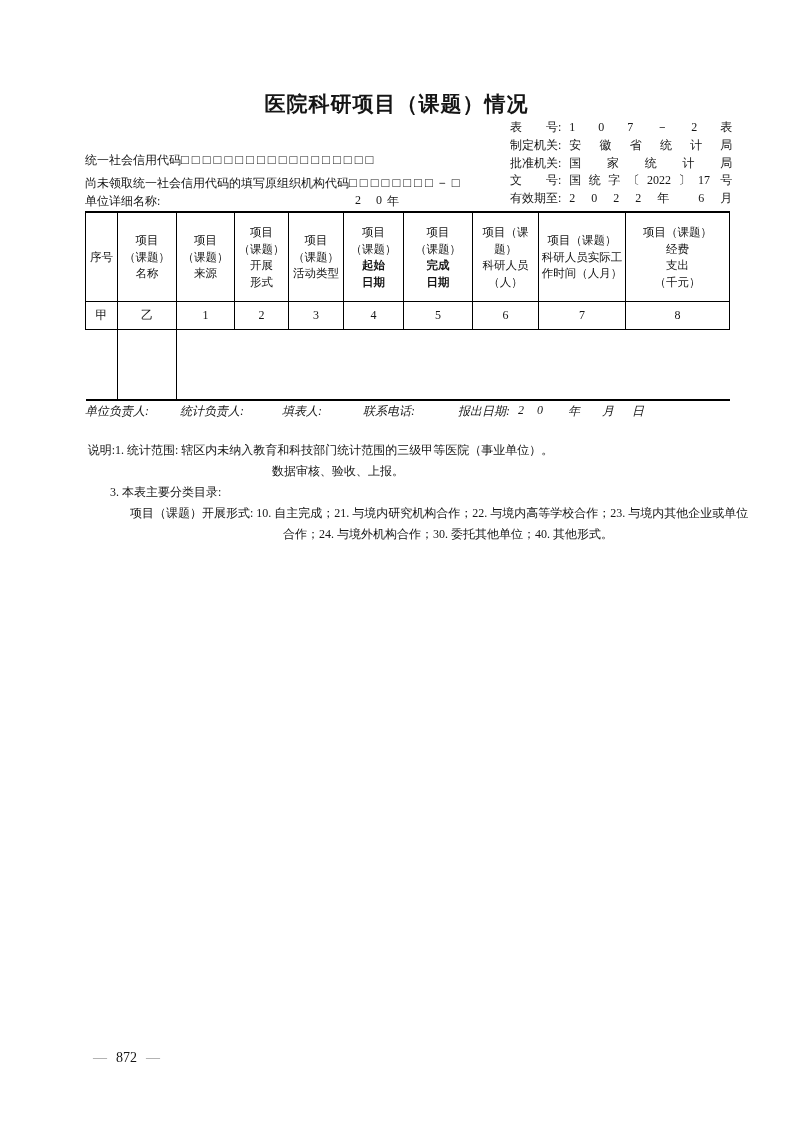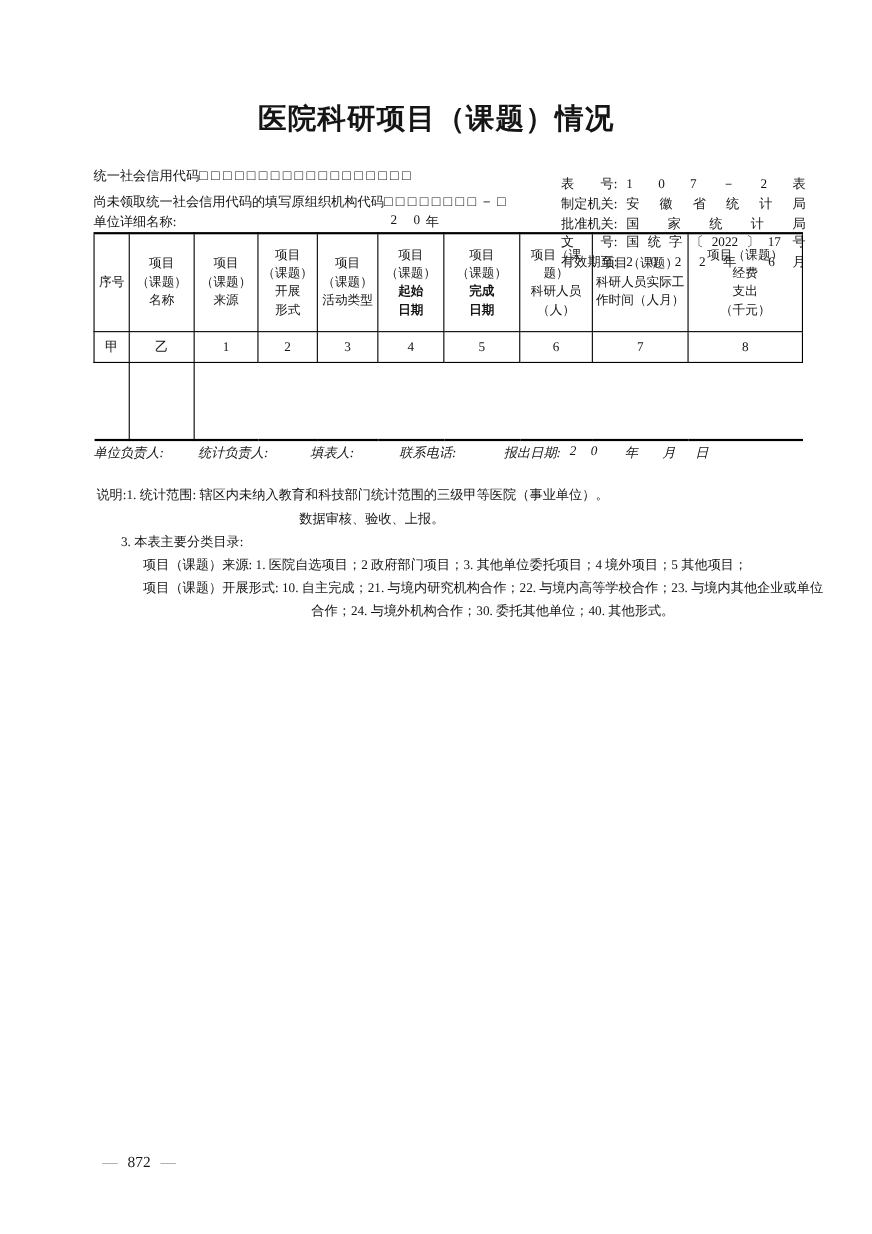--- a/index.html
+++ b/index.html
@@ -8,24 +8,24 @@
     width:793px;height:1122px;
     margin:0 auto;
     background:#ffffff;
     font-family:"Liberation Serif","DejaVu Serif",serif;
     color:#151515;
     overflow:hidden;
   }
   
   .doc-title{
     position:absolute;left:0;top:90px;width:793px;
-    text-align:center;font-size:26px;font-weight:bold;letter-spacing:1px;
-  }
-  
-  .meta-block{position:absolute;left:510px;top:119px;font-size:12px;margin-top:40px;}
+    text-align:center;font-size:21px;font-weight:bold;letter-spacing:1px;
+  }
+  
+  .meta-block{position:absolute;left:510px;top:119px;font-size:12px;}
   .meta-row{display:flex;align-items:baseline;height:17.8px;line-height:17.8px;}
   .meta-label{white-space:pre;}
   .meta-value{width:163px;margin-left:8px;text-align:justify;text-align-last:justify;white-space:normal;}
   
   .code-line{position:absolute;left:85px;font-size:12px;white-space:nowrap;}
   .line-credit{top:152px;}
   .line-org{top:174px;}
   .line-unit{top:193px;width:643px;}
   .boxes{font-size:13px;letter-spacing:3px;}
   .year-digits{position:absolute;left:270px;top:0;letter-spacing:6px;}
@@ -217,21 +217,20 @@
     <span class="s9">日</span>
   </div>
 
   <div class="notes">
     <div class="note-line n-first">
       <span class="note-label">说明:</span>
       <span>1. 统计范围: 辖区内未纳入教育和科技部门统计范围的三级甲等医院（事业单位）。</span>
     </div>
     <div class="note-line ind-cont2">数据审核、验收、上报。</div>
     <div class="note-line ind-item">3. 本表主要分类目录:</div>
-    <div class="note-line ind-sub">项目（课题）来源: 1. 医院自选项目；2 政府部门项目；3. 其他单位委托项目；4 境外项目；5 其他项目；</div>
     <div class="note-line ind-sub">项目（课题）开展形式: 10. 自主完成；21. 与境内研究机构合作；22. 与境内高等学校合作；23. 与境内其他企业或单位</div>
     <div class="note-line ind-cont3">合作；24. 与境外机构合作；30. 委托其他单位；40. 其他形式。</div>
   </div>
 
   <div class="page-no">
     <span class="dash">—</span><span class="num">872</span><span class="dash">—</span>
   </div>
 
 </div>
 

